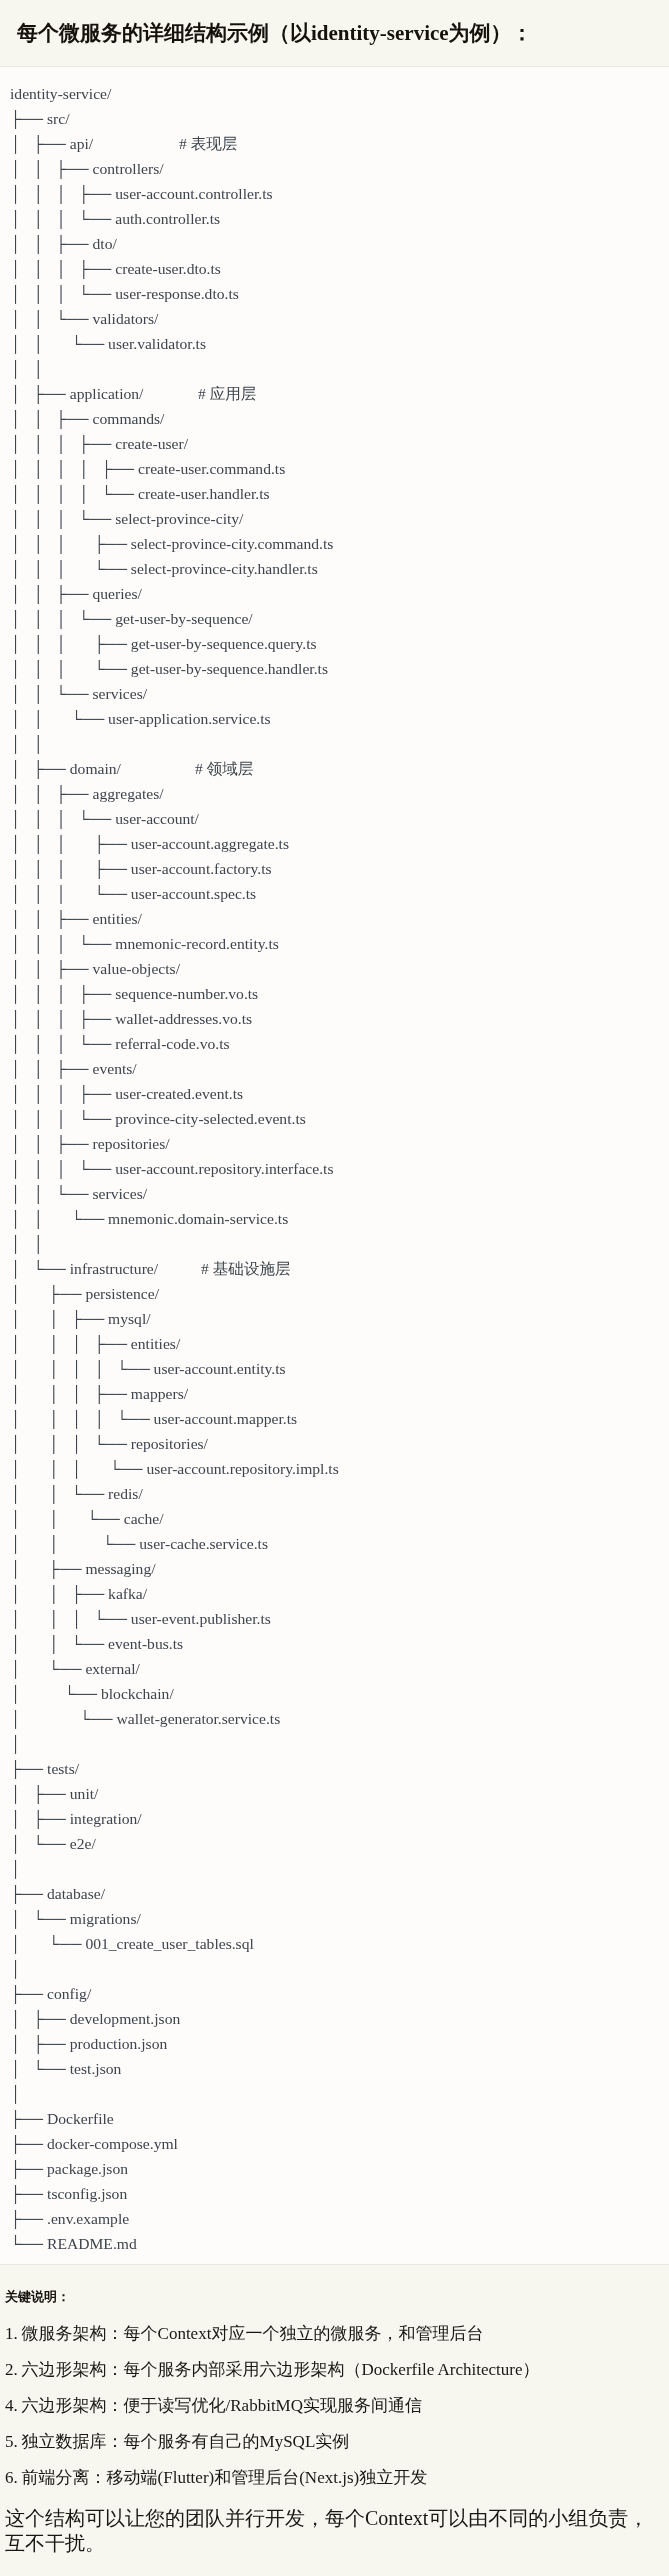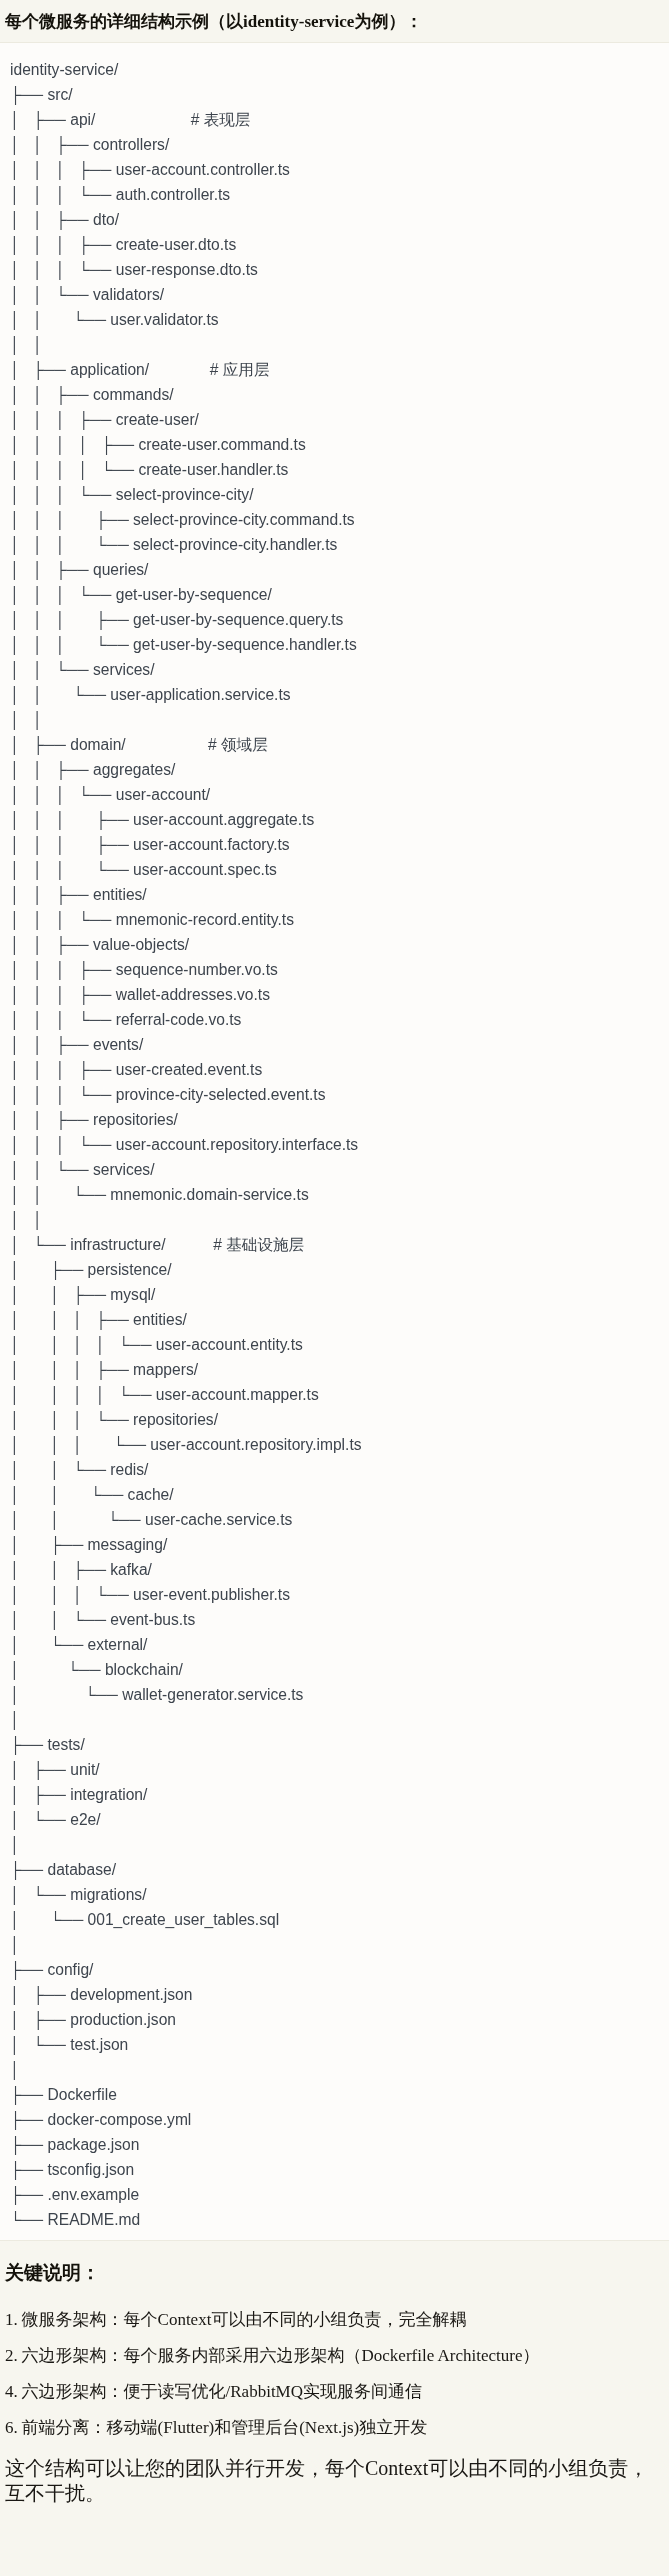--- a/index.html
+++ b/index.html
@@ -9,50 +9,50 @@
     min-height: 2576px;
     background: #f7f6ef;
     color: #1a1814;
     font-family: "Liberation Serif", "DejaVu Serif", serif;
   }
   
   .page-header {
     padding: 8.1px 6.3px 6.9px 5px;
   }
   .page-title {
-    margin: 0;
-    font-size: 17px;
+    margin: 12px;
+    font-size: 21px;
     line-height: 27.5px;
     font-weight: 700;
     font-family: "Liberation Serif", "DejaVu Serif", serif;
     color: #14120b;
   }
   
   .code-block {
     background: #fdfcfa;
     border-top: 0.6px solid #eceadf;
     border-bottom: 0.6px solid #eceadf;
     padding: 13.8px 6.3px 7.5px 10px;
     overflow: hidden;
   }
   .tree-pre {
     margin: 0;
-    font-family: Liberation Sans, sans-serif;
+    font-family: Liberation Serif, serif;
     font-size: 15.6px;
     line-height: 25px;
     color: #3d444d;
     white-space: pre;
   }
   
   .notes-section {
     padding: 19px 5px 17.5px 5px;
   }
   .notes-heading {
-    margin: 0 0 17px 0;
-    font-size: 19px;
+    margin: 0 0 7px 0;
+    font-size: 13px;
     line-height: 25px;
     font-weight: 700;
     color: #14120b;
   }
   .note-item {
     font-size: 17px;
     line-height: 36px;
     white-space: nowrap;
   }
   .note-item .note-num {
@@ -161,32 +161,35 @@
 ├── package.json
 ├── tsconfig.json
 ├── .env.example
 └── README.md</pre>
 </section>
 
 <section class="notes-section">
   <h2 class="notes-heading">关键说明：</h2>
 
   <div class="note-item">
-    <span class="note-num">1.</span><span class="note-label">微服务架构</span><span class="note-text">：每个Context可以由不同的小组负责，完全解耦</span>
+    <span class="note-num">1.</span><span class="note-label">微服务架构</span><span class="note-text">：每个Context对应一个独立的微服务，和管理后台</span>
   </div>
 
   <div class="note-item">
     <span class="note-num">2.</span><span class="note-label">六边形架构</span><span class="note-text">：每个服务内部采用六边形架构（Dockerfile Architecture）</span>
   </div>
 
 
   <div class="note-item">
     <span class="note-num">4.</span><span class="note-label">六边形架构</span><span class="note-text">：便于读写优化/RabbitMQ实现服务间通信</span>
   </div>
 
+  <div class="note-item">
+    <span class="note-num">5.</span><span class="note-label">独立数据库</span><span class="note-text">：每个服务有自己的MySQL实例</span>
+  </div>
 
   <div class="note-item">
     <span class="note-num">6.</span><span class="note-label">前端分离</span><span class="note-text">：移动端(Flutter)和管理后台(Next.js)独立开发</span>
   </div>
 
   <p class="notes-footer">这个结构可以让您的团队并行开发，每个Context可以由不同的小组负责，互不干扰。</p>
 </section>
 
 
 </body></html>

